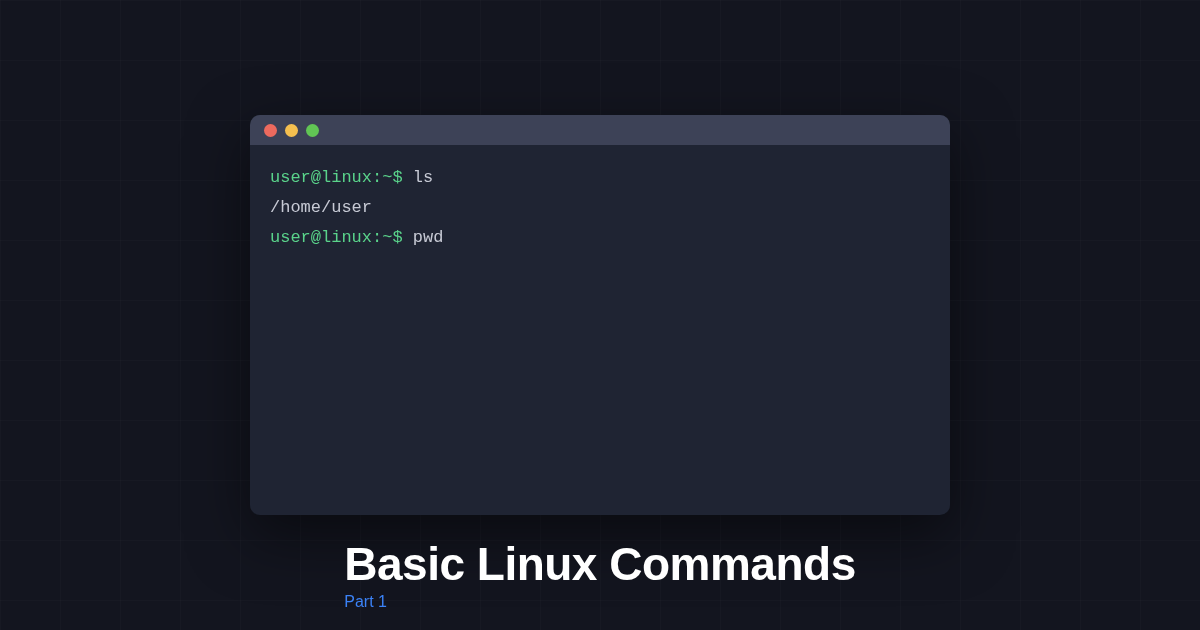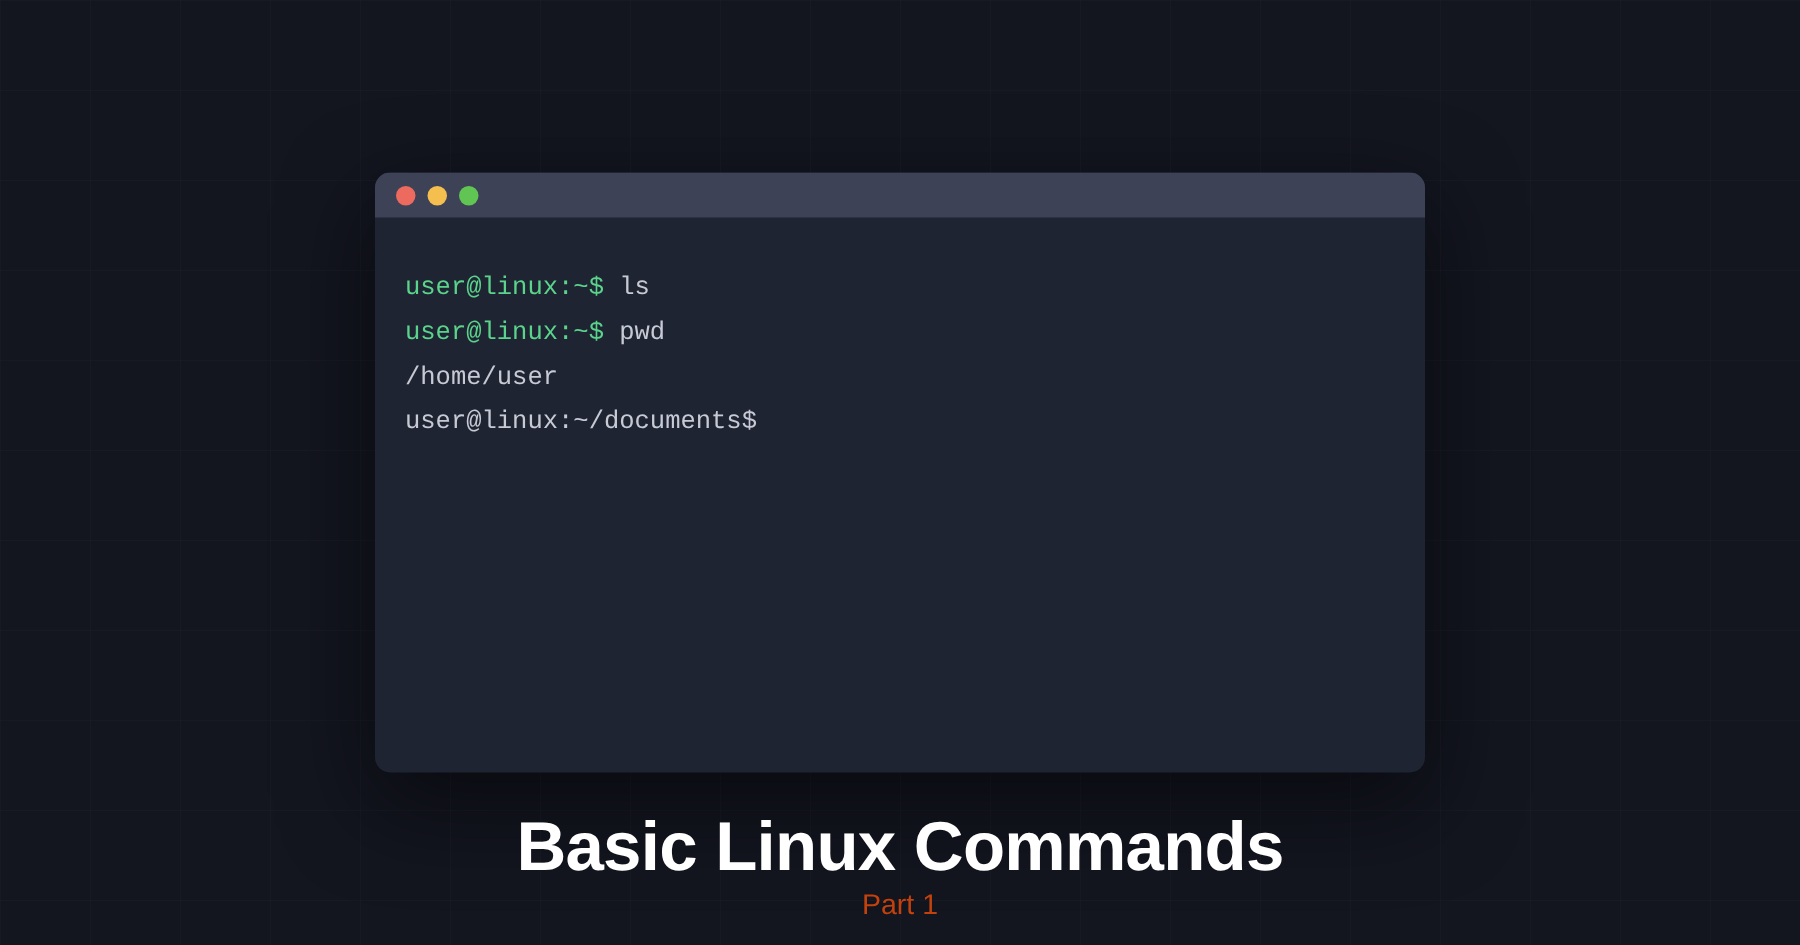--- a/index.html
+++ b/index.html
@@ -43,65 +43,64 @@
     .dot {
       width: 13px;
       height: 13px;
       border-radius: 50%;
     }
     .dot-red { background: #ed6a5e; }
     .dot-yellow { background: #f5bf4f; }
     .dot-green { background: #61c554; }
     .terminal-body {
       flex: 1;
-      padding: 33px 20px;
+      padding: 18px 20px;
       font-family: "SF Mono", "Menlo", "Consolas", "Courier New", monospace;
       font-size: 17px;
       line-height: 1.75;
       color: #c7cad5;
     }
     .terminal-line {
       white-space: pre;
     }
     .prompt {
       color: #5ad38b;
     }
     .cmd {
       color: #c7cad5;
     }
     .title-block {
       margin-top: 22px;
-      text-align: center;
+      text-align: left;
     }
     .title {
       color: #ffffff;
       font-size: 46px;
       font-weight: 700;
       letter-spacing: -0.5px;
     }
     .subtitle {
-      color: #c2410c;
-      font-size: 19px;
+      color: #3b82f6;
+      font-size: 16px;
       font-weight: 400;
       margin-top: 2px;
     }
   </style>
 </head>
 <body>
 
 <div class="terminal-window">
   <div class="titlebar">
     <div class="dot dot-red"></div>
     <div class="dot dot-yellow"></div>
     <div class="dot dot-green"></div>
   </div>
   <div class="terminal-body">
     <div class="terminal-line"><span class="prompt">user@linux:~$ </span><span class="cmd">ls</span></div>
+    <div class="terminal-line">/home/user</div>
     <div class="terminal-line"><span class="prompt">user@linux:~$ </span><span class="cmd">pwd</span></div>
-    <div class="terminal-line">/home/user</div>
-    <div class="terminal-line">user@linux:~/documents$</div>
   </div>
 </div>
 
 <div class="title-block">
   <div class="title">Basic Linux Commands</div>
   <div class="subtitle">Part 1</div>
 </div>
 
 </body></html>

